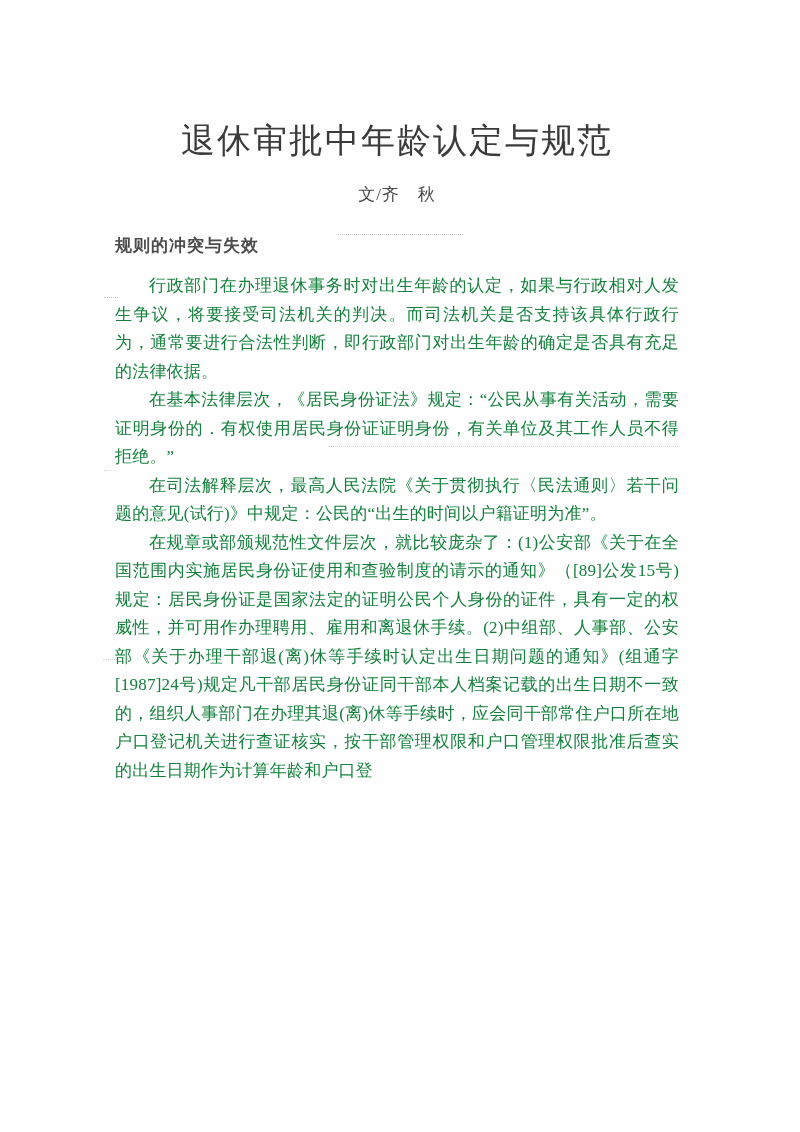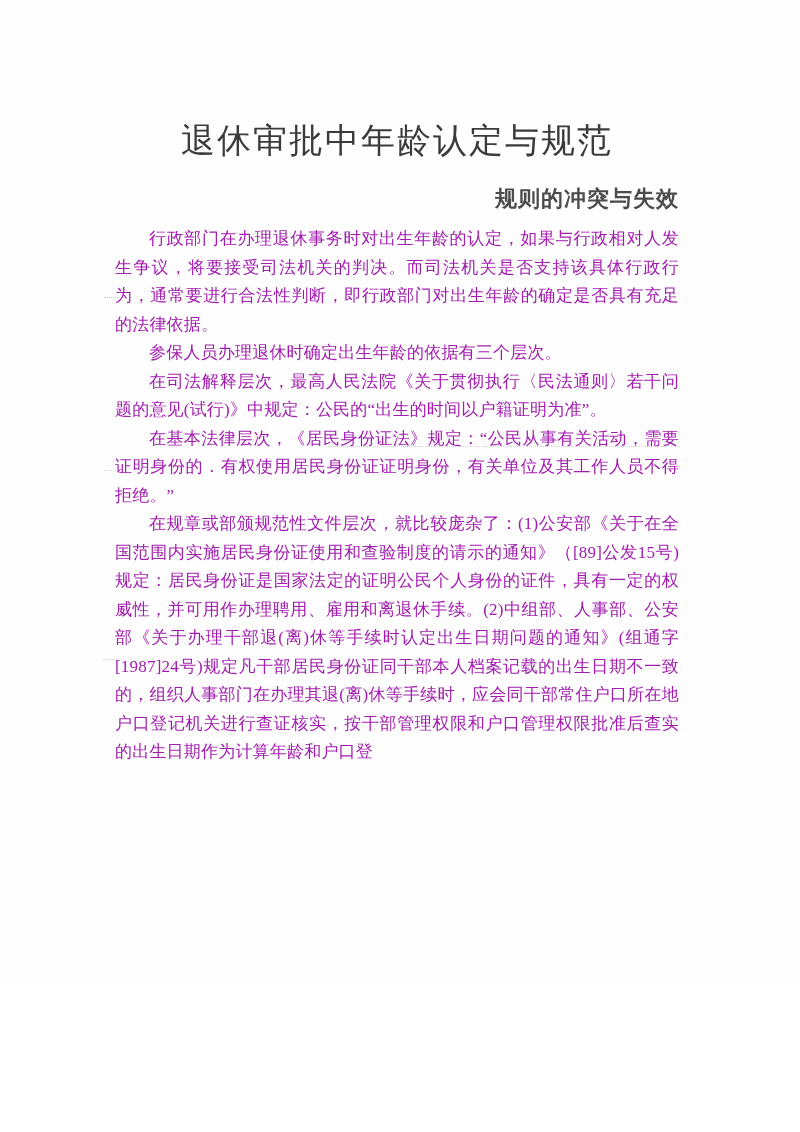--- a/index.html
+++ b/index.html
@@ -33,33 +33,33 @@
   .byline {
     margin-top: 25px;
     text-align: center;
     font-size: 17px;
     letter-spacing: 1px;
     line-height: 22px;
     color: #474747;
   }
   .section-heading {
     margin: 28px 0 0 0;
-    text-align: right;
-    font-size: 22px;
+    text-align: left;
+    font-size: 17px;
     font-weight: 700;
     letter-spacing: 1px;
     line-height: 24px;
     color: #4c4c4c;
     font-family: "Liberation Sans", "DejaVu Sans", sans-serif;
   }
   .body-text {
     margin-top: 14px;
     font-size: 17px;
     line-height: 28.5px;
-    color: #a21caf;
+    color: #15803d;
     text-align: justify;
     letter-spacing: 0.2px;
   }
   .body-text p {
     margin: 0;
     padding: 0;
     text-indent: 2em;
   }
   
   .artifact {
@@ -76,25 +76,25 @@
   <div class="artifact" style="left:337px; top:234px; width:126px;"></div>
   <div class="artifact" style="left:328px; top:446px; width:352px; border-top-color:#d4d4d4;"></div>
   <div class="artifact" style="left:104px; top:297px; width:14px;"></div>
   <div class="artifact" style="left:104px; top:470px; width:12px; border-top-color:#d8d8d8;"></div>
   <div class="artifact" style="left:103px; top:659px; width:16px; border-top-color:#d8d8d8;"></div>
 
   <div class="content">
 
     <h1 class="doc-title">退休审批中年龄认定与规范</h1>
 
+    <div class="byline">文/齐　秋</div>
 
     <h2 class="section-heading">规则的冲突与失效</h2>
 
     <div class="body-text">
       <p>行政部门在办理退休事务时对出生年龄的认定，如果与行政相对人发生争议，将要接受司法机关的判决。而司法机关是否支持该具体行政行为，通常要进行合法性判断，即行政部门对出生年龄的确定是否具有充足的法律依据。</p>
-      <p>参保人员办理退休时确定出生年龄的依据有三个层次。</p>
+      <p>在基本法律层次，《居民身份证法》规定：“公民从事有关活动，需要证明身份的．有权使用居民身份证证明身份，有关单位及其工作人员不得拒绝。”</p>
       <p>在司法解释层次，最高人民法院《关于贯彻执行〈民法通则〉若干问题的意见(试行)》中规定：公民的“出生的时间以户籍证明为准”。</p>
-      <p>在基本法律层次，《居民身份证法》规定：“公民从事有关活动，需要证明身份的．有权使用居民身份证证明身份，有关单位及其工作人员不得拒绝。”</p>
       <p>在规章或部颁规范性文件层次，就比较庞杂了：(1)公安部《关于在全国范围内实施居民身份证使用和查验制度的请示的通知》（[89]公发15号)规定：居民身份证是国家法定的证明公民个人身份的证件，具有一定的权威性，并可用作办理聘用、雇用和离退休手续。(2)中组部、人事部、公安部《关于办理干部退(离)休等手续时认定出生日期问题的通知》(组通字[1987]24号)规定凡干部居民身份证同干部本人档案记载的出生日期不一致的，组织人事部门在办理其退(离)休等手续时，应会同干部常住户口所在地户口登记机关进行查证核实，按干部管理权限和户口管理权限批准后查实的出生日期作为计算年龄和户口登</p>
     </div>
 
   </div>
 </div>
 
 </body></html>

